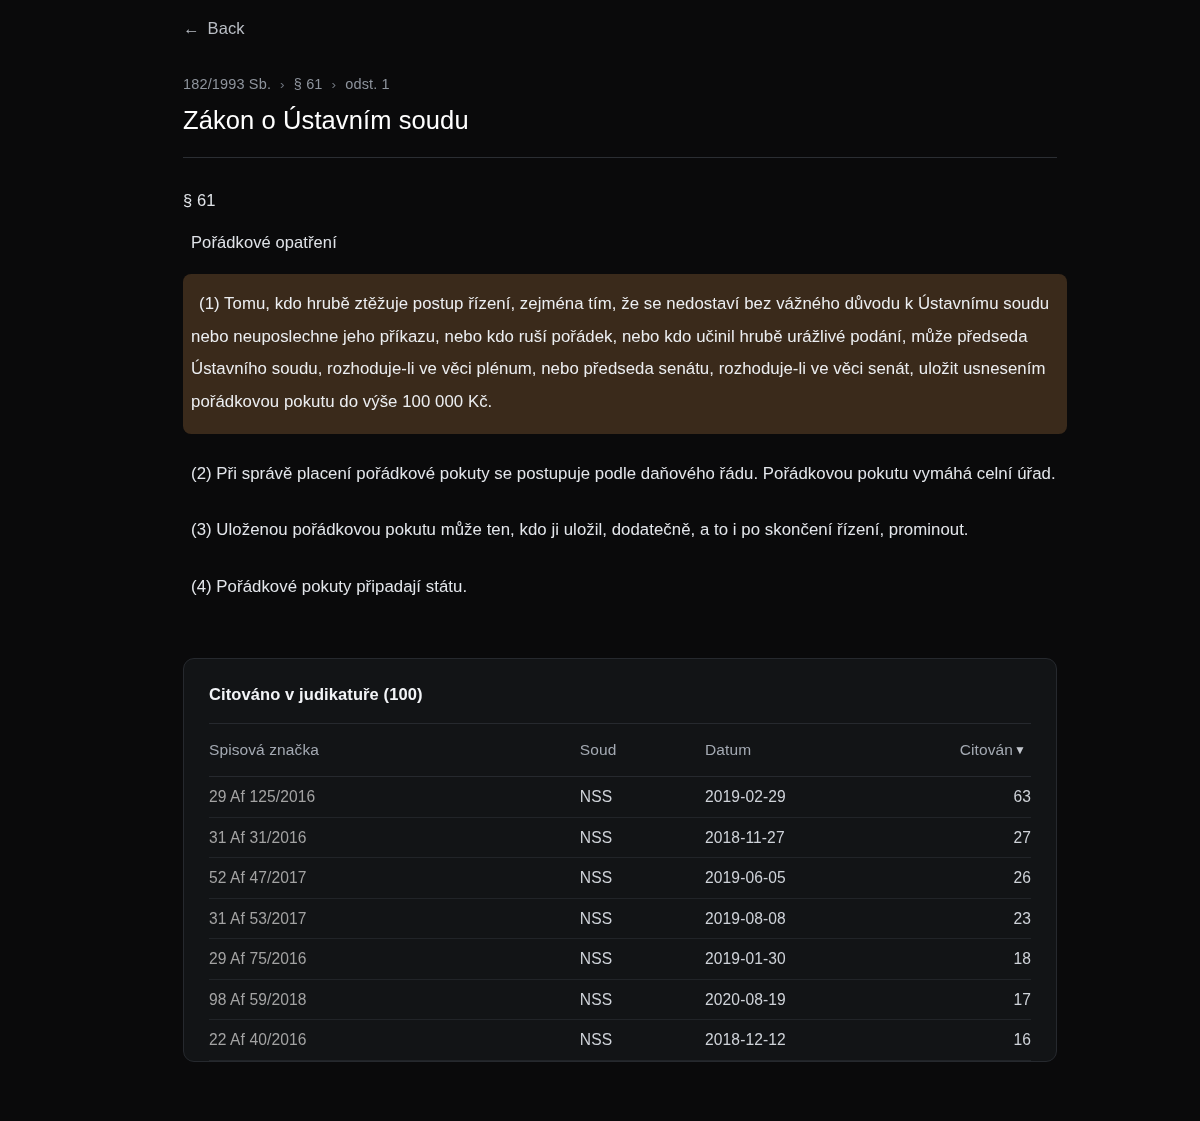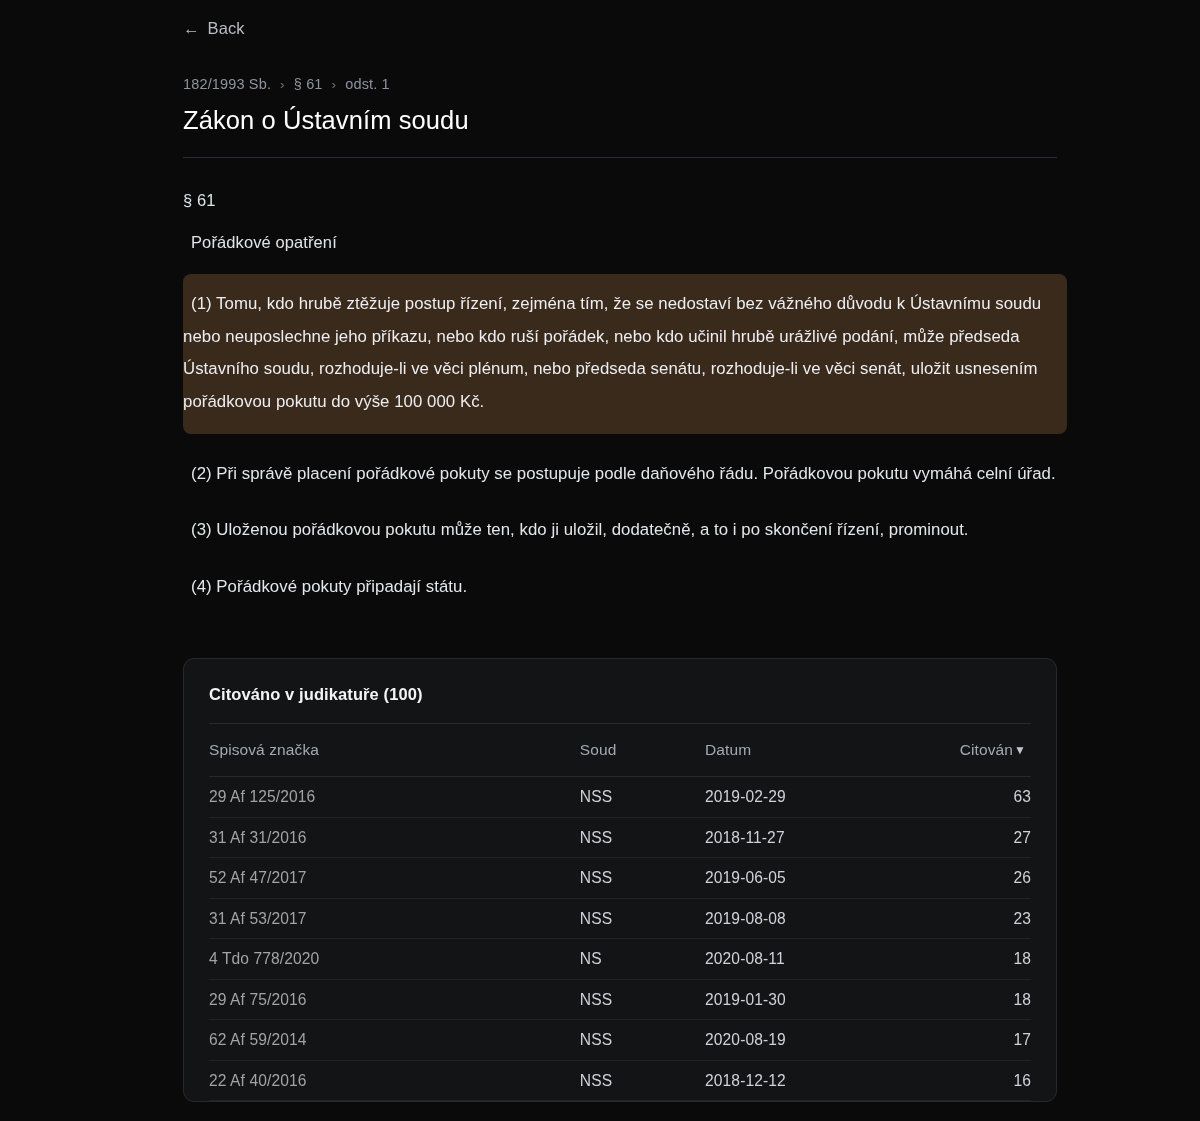--- a/index.html
+++ b/index.html
@@ -107,21 +107,21 @@
     font-size: 16.8px;
     line-height: 1.94;
     color: #e3e6eb;
     letter-spacing: .05px;
     text-indent: 8px;
   }
 
   .para.highlight {
     background: #3a2a1b;
     border-radius: 8px;
-    padding: 14px 16px 15px 0;
+    padding: 14px 16px 15px 8px;
     margin-top: 22px;
     margin-left: 0;
     width: 884px;
     margin-right: -10px;
     text-indent: 8px;
     color: #eceef1;
   }
 
   
   .cite-card {
@@ -264,33 +264,27 @@
             <td class="col-datum">2019-06-05</td>
             <td class="col-cit">26</td>
           </tr>
           <tr>
             <td class="col-spis"><a class="cite-link" href="#">31 Af 53/2017</a></td>
             <td class="col-soud">NSS</td>
             <td class="col-datum">2019-08-08</td>
             <td class="col-cit">23</td>
           </tr>
           <tr>
-            <td class="col-spis"><a class="cite-link" href="#">4 Tdo 778/2020</a></td>
-            <td class="col-soud">NS</td>
-            <td class="col-datum">2020-08-11</td>
-            <td class="col-cit">18</td>
-          </tr>
-          <tr>
             <td class="col-spis"><a class="cite-link" href="#">29 Af 75/2016</a></td>
             <td class="col-soud">NSS</td>
             <td class="col-datum">2019-01-30</td>
             <td class="col-cit">18</td>
           </tr>
           <tr>
-            <td class="col-spis"><a class="cite-link" href="#">62 Af 59/2014</a></td>
+            <td class="col-spis"><a class="cite-link" href="#">98 Af 59/2018</a></td>
             <td class="col-soud">NSS</td>
             <td class="col-datum">2020-08-19</td>
             <td class="col-cit">17</td>
           </tr>
           <tr>
             <td class="col-spis"><a class="cite-link" href="#">22 Af 40/2016</a></td>
             <td class="col-soud">NSS</td>
             <td class="col-datum">2018-12-12</td>
             <td class="col-cit">16</td>
           </tr>

